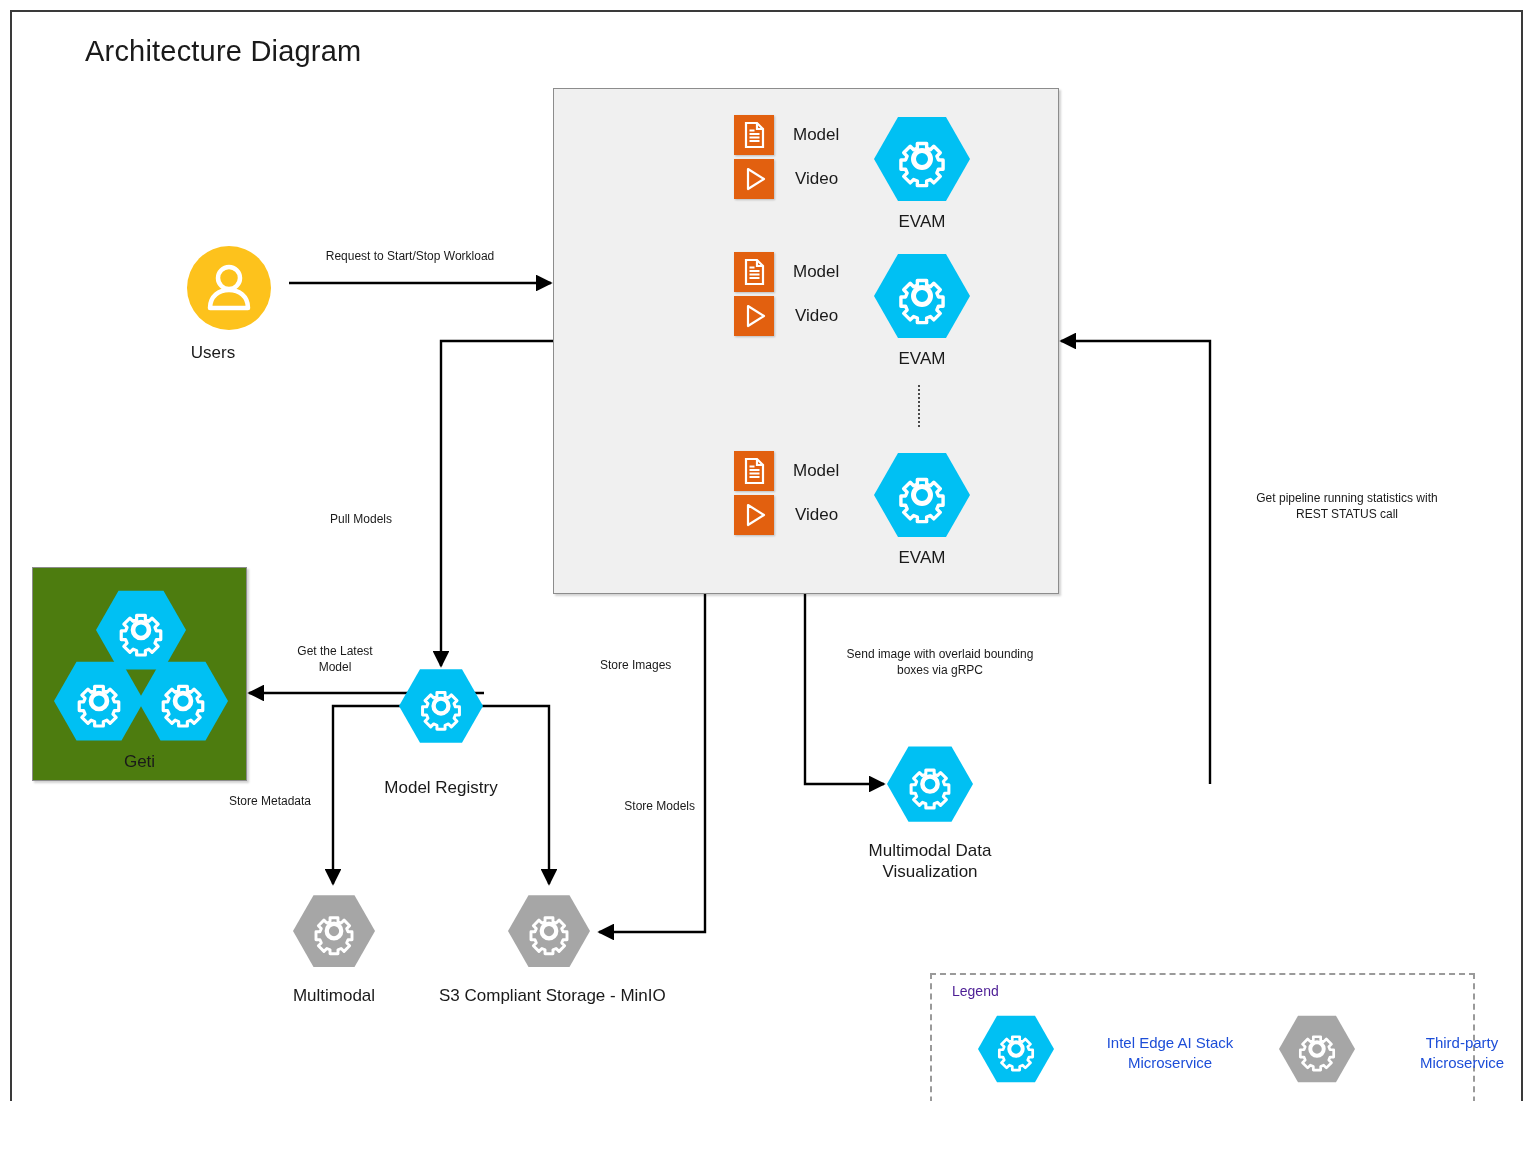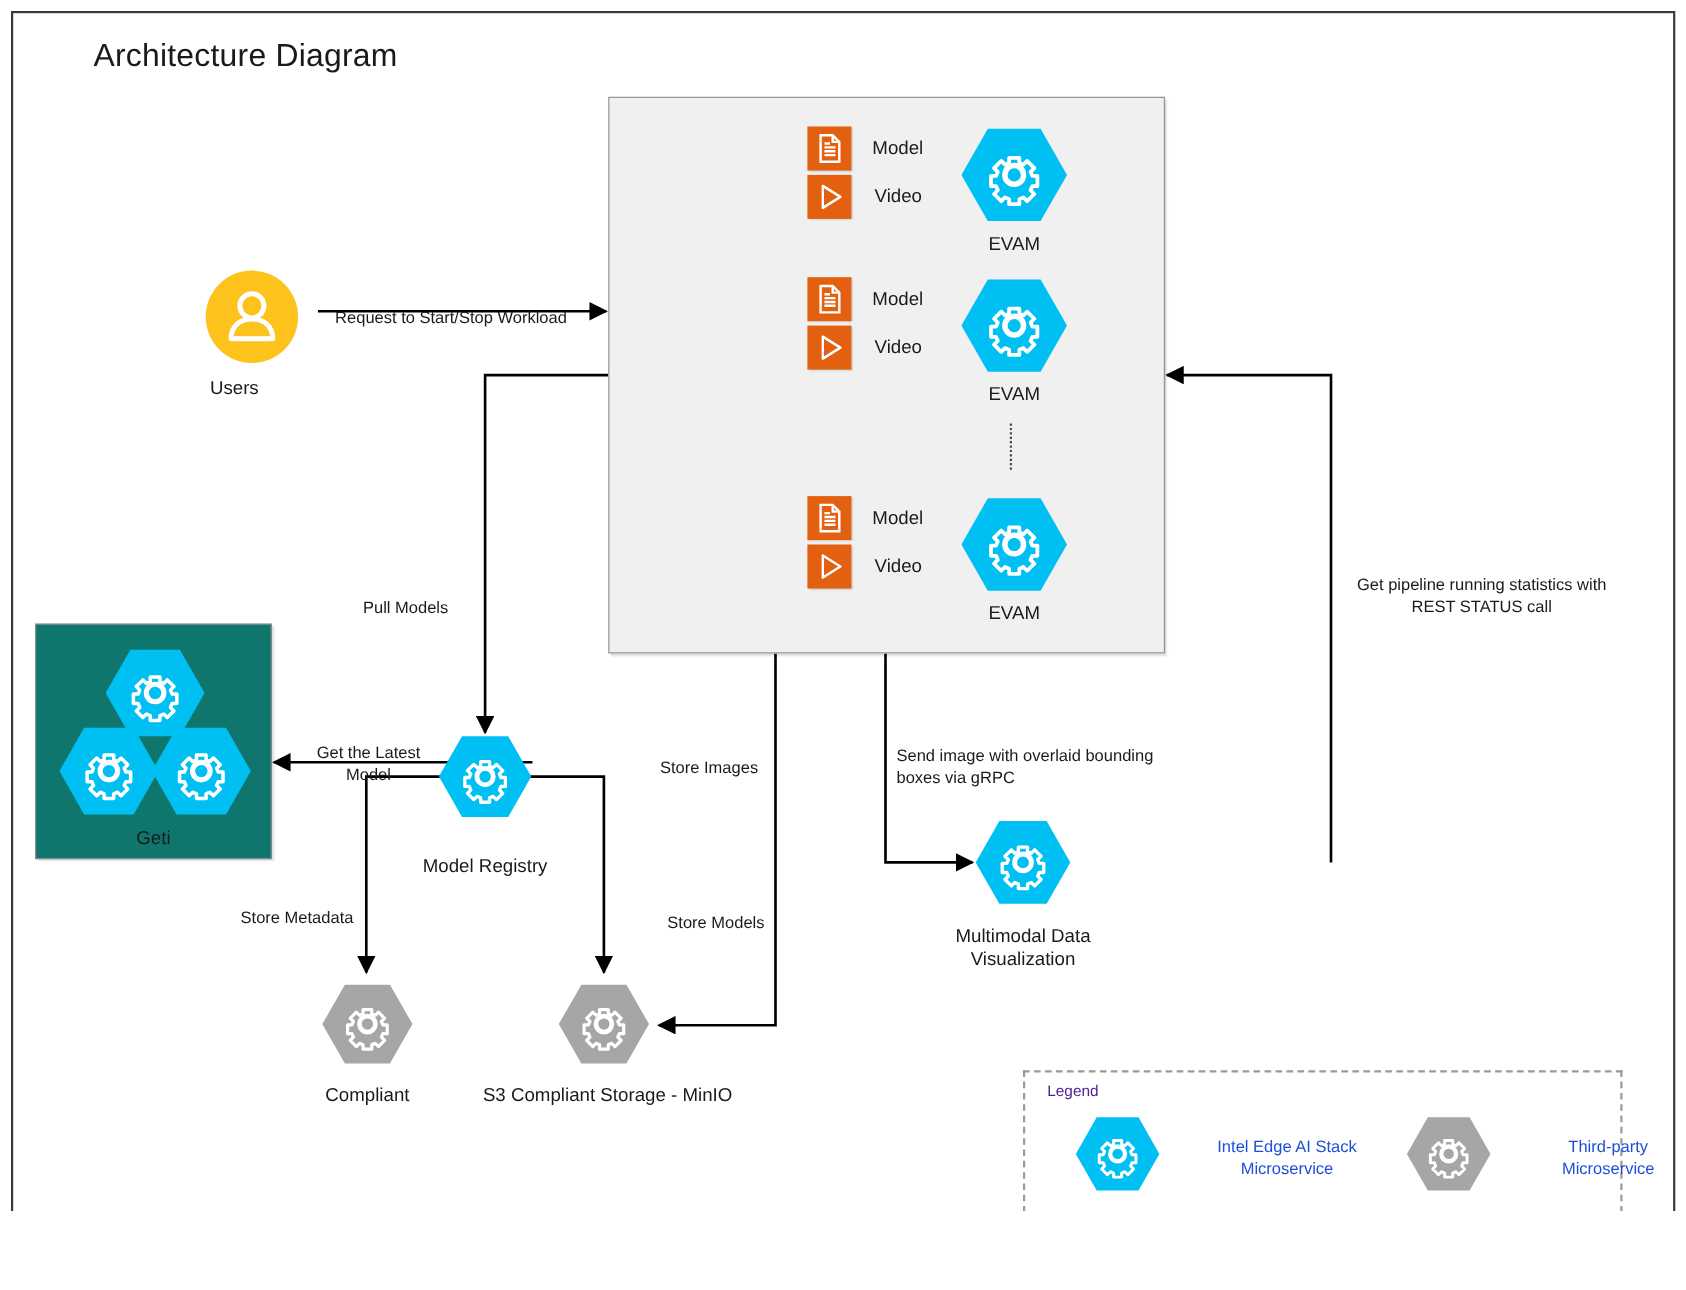--- a/index.html
+++ b/index.html
@@ -63,21 +63,21 @@
     text-align: center;
     white-space: nowrap;
     line-height: 1.25;
   }
 
   
   #geti-box {
     position: absolute;
     left: 32px; top: 567px;
     width: 215px; height: 214px;
-    background: #0f766e;
+    background: #4d7c0f;
     border: 1px solid #8c8c8c;
     box-shadow: 2px 2px 2px rgba(0,0,0,0.18);
   }
   #geti-label {
     position: absolute;
     left: 0; right: 0; bottom: 8px;
     text-align: center;
     font-size: 17px;
     color: #1a1a1a;
   }
@@ -88,26 +88,25 @@
     left: 187px; top: 246px;
     width: 84px; height: 84px;
     border-radius: 50%;
     background: #FDC21C;
   }
   #users-circle svg { display:block; }
 
   
   .edge-label {
     position: absolute;
-    font-size: 15px;
+    font-size: 12px;
     color: #1a1a1a;
     text-align: center;
     line-height: 1.35;
     white-space: pre-line;
-    margin-top: 32px;
   }
 
   
   #legend-box {
     position: absolute;
     left: 930px; top: 973px;
     width: 545px; height: 150px;
     border: 2px dashed #9a9a9a;
   }
   #legend-title {
@@ -318,21 +317,21 @@
 
   <div class="hexnode" style="left:290px;top:890px;">
     <svg width="88" height="82" viewBox="0 0 96 96">
       <polygon points="24,6 72,6 96,48 72,90 24,90 0,48" fill="#A6A6A6"></polygon>
       <g transform="translate(48,48)" fill="none" stroke="#fff" stroke-width="5.5" stroke-linejoin="round">
         <path d="M-7.5,-25 h15 v7.5 l6,2.5 l5.5,-5.5 l10.5,10.5 l-5.5,5.5 l2.5,6 h7.5 v15 h-7.5 l-2.5,6 l5.5,5.5 l-10.5,10.5 l-5.5,-5.5 l-6,2.5 v7.5 h-15 v-7.5 l-6,-2.5 l-5.5,5.5 l-10.5,-10.5 l5.5,-5.5 l-2.5,-6 h-7.5 v-15 h7.5 l2.5,-6 l-5.5,-5.5 l10.5,-10.5 l5.5,5.5 l6,-2.5 z" transform="scale(0.62)"></path>
         <circle r="8.5" fill="none" stroke="#fff" stroke-width="5"></circle>
       </g>
     </svg>
   </div>
-  <div class="node-caption" style="left:234px;top:985px;width:200px;">Compliant</div>
+  <div class="node-caption" style="left:234px;top:985px;width:200px;">Multimodal</div>
 
   <div class="hexnode" style="left:505px;top:890px;">
     <svg width="88" height="82" viewBox="0 0 96 96">
       <polygon points="24,6 72,6 96,48 72,90 24,90 0,48" fill="#A6A6A6"></polygon>
       <g transform="translate(48,48)" fill="none" stroke="#fff" stroke-width="5.5" stroke-linejoin="round">
         <path d="M-7.5,-25 h15 v7.5 l6,2.5 l5.5,-5.5 l10.5,10.5 l-5.5,5.5 l2.5,6 h7.5 v15 h-7.5 l-2.5,6 l5.5,5.5 l-10.5,10.5 l-5.5,-5.5 l-6,2.5 v7.5 h-15 v-7.5 l-6,-2.5 l-5.5,5.5 l-10.5,-10.5 l5.5,-5.5 l-2.5,-6 h-7.5 v-15 h7.5 l2.5,-6 l-5.5,-5.5 l10.5,-10.5 l5.5,5.5 l6,-2.5 z" transform="scale(0.62)"></path>
         <circle r="8.5" fill="none" stroke="#fff" stroke-width="5"></circle>
       </g>
     </svg>
   </div>
@@ -357,21 +356,21 @@
 
   <div class="edge-label" style="left:255px;top:643px;width:160px;">Get the Latest
 Model</div>
 
   <div class="edge-label" style="left:205px;top:793px;width:130px;text-align:center;">Store Metadata</div>
 
   <div class="edge-label" style="left:565px;top:798px;width:130px;text-align:right;">Store Models</div>
 
   <div class="edge-label" style="left:600px;top:657px;width:130px;text-align:left;">Store Images</div>
 
-  <div class="edge-label" style="left:815px;top:646px;width:250px;text-align:left;">Send image with overlaid bounding
+  <div class="edge-label" style="left:815px;top:646px;width:250px;text-align:center;">Send image with overlaid bounding
 boxes via gRPC</div>
 
   <div class="edge-label" style="left:1222px;top:490px;width:250px;text-align:center;">Get pipeline running statistics with
 REST STATUS call</div>
 
   <div id="legend-box">
     <div id="legend-title">Legend</div>
 
     <div class="legend-item" style="left:44px;top:36px;">
       <svg width="80" height="76" viewBox="0 0 96 96">

